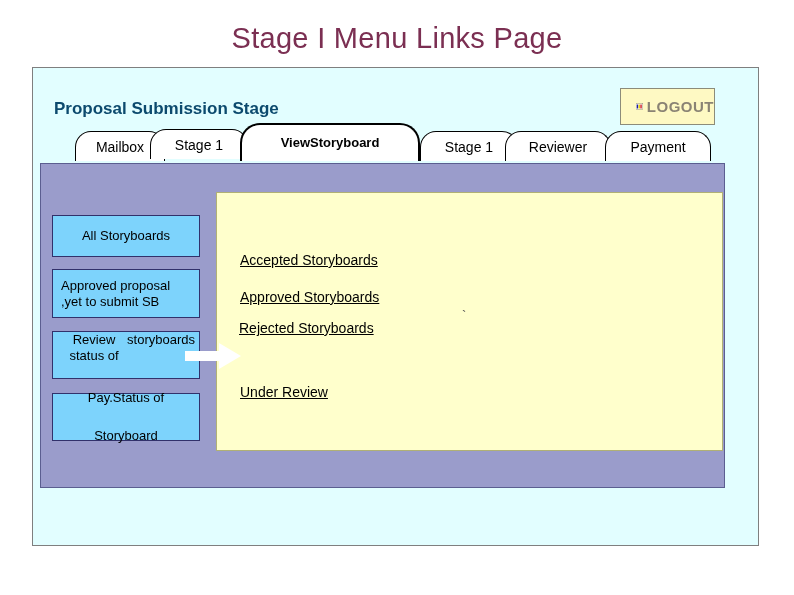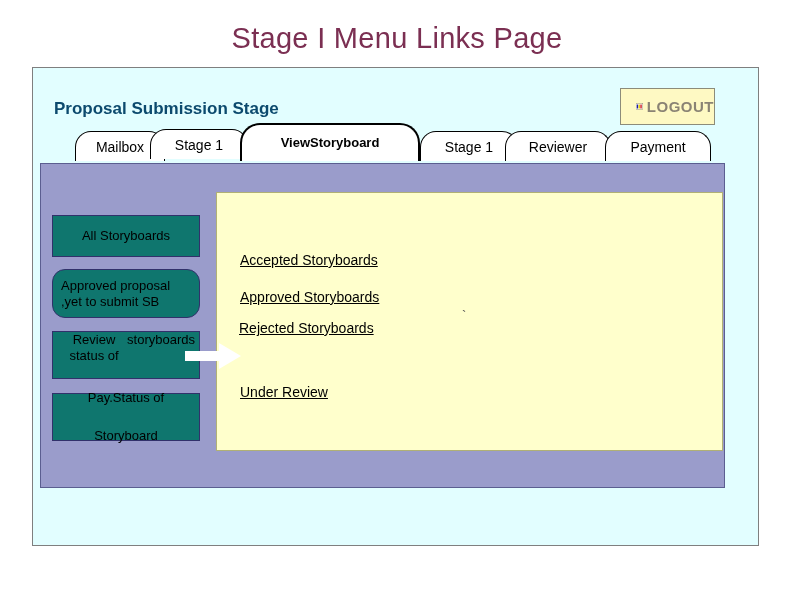--- a/index.html
+++ b/index.html
@@ -110,21 +110,21 @@
     background: #9a9ccb;
     border: 1px solid #5b5e90;
     box-sizing: border-box;
   }
 
   
   .menu-btn {
     position: absolute;
     left: 52px;
     width: 148px;
-    background: #0f766e;
+    background: #7dd3fc;
     border: 1px solid #31316b;
     box-sizing: border-box;
     display: flex;
     align-items: center;
     justify-content: center;
     text-align: center;
     font-size: 13px;
     color: #000;
     line-height: 16px;
     padding: 0 4px;
@@ -212,21 +212,21 @@
 </div>
 
 <div id="body-panel"></div>
 
 <div id="content-panel"></div>
 
 <div class="menu-btn" style="top:215px; height:42px;">
   <span>All Storyboards</span>
 </div>
 
-<div class="menu-btn" style="top:269px; height:49px; flex-direction:column; justify-content:center; align-items:flex-start; padding-left:8px;border-radius:13px;">
+<div class="menu-btn" style="top:269px; height:49px; flex-direction:column; justify-content:center; align-items:flex-start; padding-left:8px;">
   <span>Approved proposal</span>
   <span>,yet to submit SB</span>
 </div>
 
 <div class="menu-btn" style="top:331px; height:48px; flex-direction:row; justify-content:center; align-items:flex-start; padding-left:8px;">
   <span>Review status of</span>
   <span>storyboards</span>
 </div>
 
 <div class="menu-btn" style="top:393px; height:48px; flex-direction:column; justify-content:center;gap:22px;">

